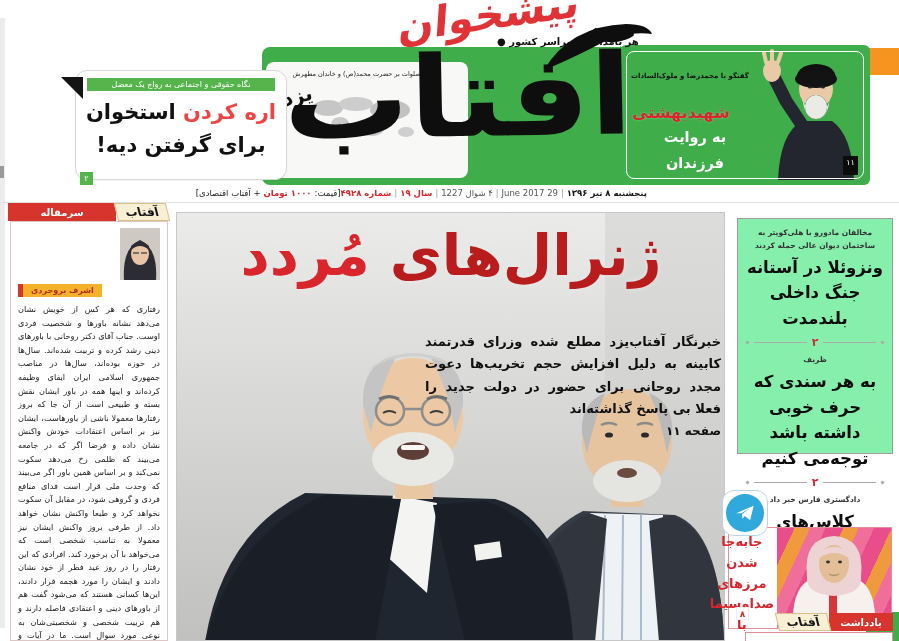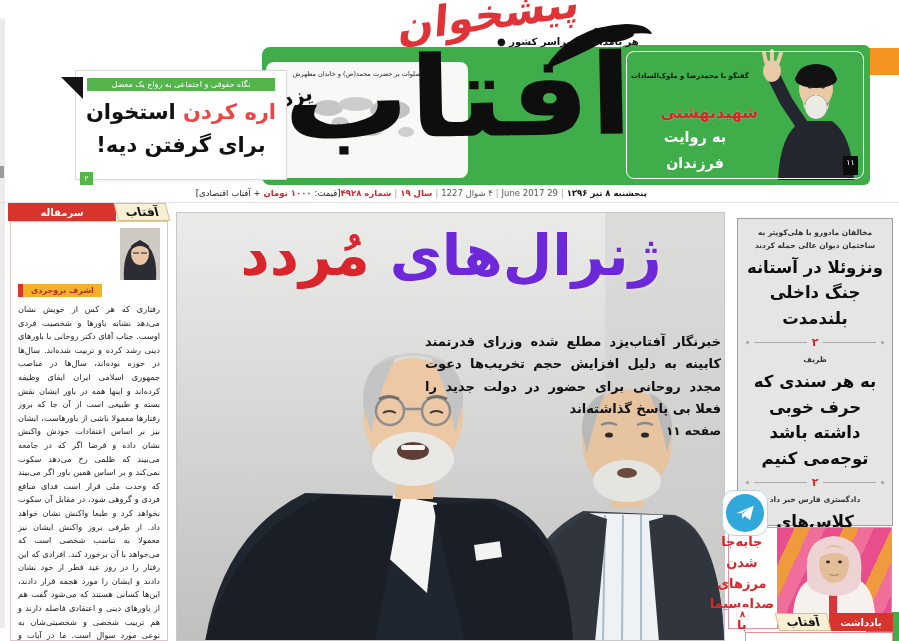--- a/index.html
+++ b/index.html
@@ -32,34 +32,34 @@
     font-size:112px; font-weight:900; color:#0e0e0e; line-height:150px; text-align:center;
     transform:scaleX(1.12) rotate(-1deg); direction:rtl; letter-spacing:-4px; pointer-events:none; }
   .swoosh { position:absolute; left:540px; top:18px; z-index:4; }
 
   
   .beheshti-box { position:absolute; left:620px; top:45px; width:250px; height:140px;
     background:#3fae4a; border-radius:6px; overflow:hidden; }
   .beheshti-frame { position:absolute; inset:6px; border:1.5px solid #ffffff; border-radius:8px; }
   .beheshti-kicker { position:absolute; right:118px; left:8px; top:26px; font-size:7px; font-weight:bold;
     color:#111; text-align:center; direction:rtl; line-height:1.6; }
-  .beheshti-title { position:absolute; left:12px; top:58px; width:126px; text-align:right;
+  .beheshti-title { position:absolute; left:12px; top:58px; width:126px; text-align:left;
     font-size:16px; font-weight:900; color:#d8262c; direction:rtl;
     text-shadow:0 0 2px rgba(255,255,255,.45); }
   .beheshti-l2 { position:absolute; left:12px; top:84px; width:126px; text-align:center;
     font-size:14.5px; font-weight:900; color:#ffffff; direction:rtl; }
   .beheshti-l3 { position:absolute; left:12px; top:110px; width:126px; text-align:center;
     font-size:14.5px; font-weight:900; color:#ffffff; direction:rtl; }
   .beheshti-badge { position:absolute; right:12px; bottom:10px; width:15px; height:19px; background:#0c0c0c;
     color:#fff; font-size:8px; text-align:center; line-height:13px; }
   .beheshti-photo { position:absolute; right:8px; top:4px; }
 
   
   .tl-box { position:absolute; left:75px; top:70px; width:212px; height:110px; background:#ffffff;
-    border:1px solid #d8d8d8; border-radius:1px; z-index:5; box-shadow:0 1px 2px rgba(0,0,0,.06); }
+    border:1px solid #d8d8d8; border-radius:12px; z-index:5; box-shadow:0 1px 2px rgba(0,0,0,.06); }
   .tl-fold { position:absolute; left:-15px; top:6px; width:0; height:0;
     border-top:22px solid #141414; border-left:22px solid transparent; }
   .tl-kicker { margin:7px auto 0; width:188px; height:13px; background:#56b44d; color:#fff;
     font-size:8px; text-align:center; line-height:13px; direction:rtl; }
   .tl-title { margin-top:5px; padding:0 8px; text-align:center; font-size:21px; font-weight:900;
     line-height:1.55; color:#111; direction:rtl; }
   .tl-title .red { color:#ef4444; }
   .tl-badge { position:absolute; left:4px; bottom:-6px; width:13px; height:13px; background:#56b44d;
     color:#fff; font-size:8px; text-align:center; line-height:13px; }
 
@@ -95,28 +95,28 @@
     line-height:13px; padding:0 8px; direction:rtl; }
   .ed-body { margin-top:6px; font-size:8.2px; line-height:13.6px; text-align:justify; color:#1c1c1c;
     direction:rtl; }
 
   
   .photo-wrap { position:absolute; left:176px; top:212px; width:549px; height:429px;
     border:1px solid #c7c7c7; background:linear-gradient(180deg,#ebebea 0%,#d9d9d8 40%,#c3c3c2 100%); overflow:hidden; }
   .lead-headline { position:absolute; left:196px; top:218px; width:510px; text-align:center; z-index:3;
     font-size:57px; font-weight:900; letter-spacing:-2px; direction:rtl; line-height:1.3;
     text-shadow:0 0 6px rgba(235,235,235,.8); }
-  .lead-headline .black { color:#6d28d9; }
+  .lead-headline .black { color:#b91c1c; }
   .lead-headline .red { color:#d8262c; }
   .lead-sub { position:absolute; left:425px; top:331px; width:296px; z-index:3; direction:rtl;
     font-size:13px; font-weight:600; line-height:1.72; color:#101010; text-align:justify; }
   .lead-pageref { display:block; font-size:12px; font-weight:900; color:#111; margin-top:1px; }
 
   
-  .sb-box { position:absolute; left:737px; top:218px; width:156px; height:308px; background:#e5e5e5;
+  .sb-box { position:absolute; left:737px; top:218px; width:156px; height:236px; background:#86efac;
     border:1px solid #9d9d9d; padding:8px 6px 4px; text-align:center; direction:rtl; }
   .sb-kicker { font-size:7.5px; font-weight:bold; color:#333; line-height:1.7; }
   .sb-title { font-size:16.5px; font-weight:900; color:#0d0d0d; line-height:1.55; margin-top:2px; }
   .sb-div { display:flex; align-items:center; gap:5px; margin:5px 2px; }
   .sb-div .ln { flex:1; height:1px; background:#aaa; }
   .sb-div .dot { width:3px; height:3px; background:#aaa; transform:rotate(45deg); }
   .sb-div .num { color:#d8262c; font-weight:900; font-size:11px; }
 
   .telegram-wrap { position:absolute; left:722px; top:490px; width:46px; height:46px; background:#fff;
     border:1px solid #bcd4e2; border-radius:12px; display:flex; align-items:center; justify-content:center;

